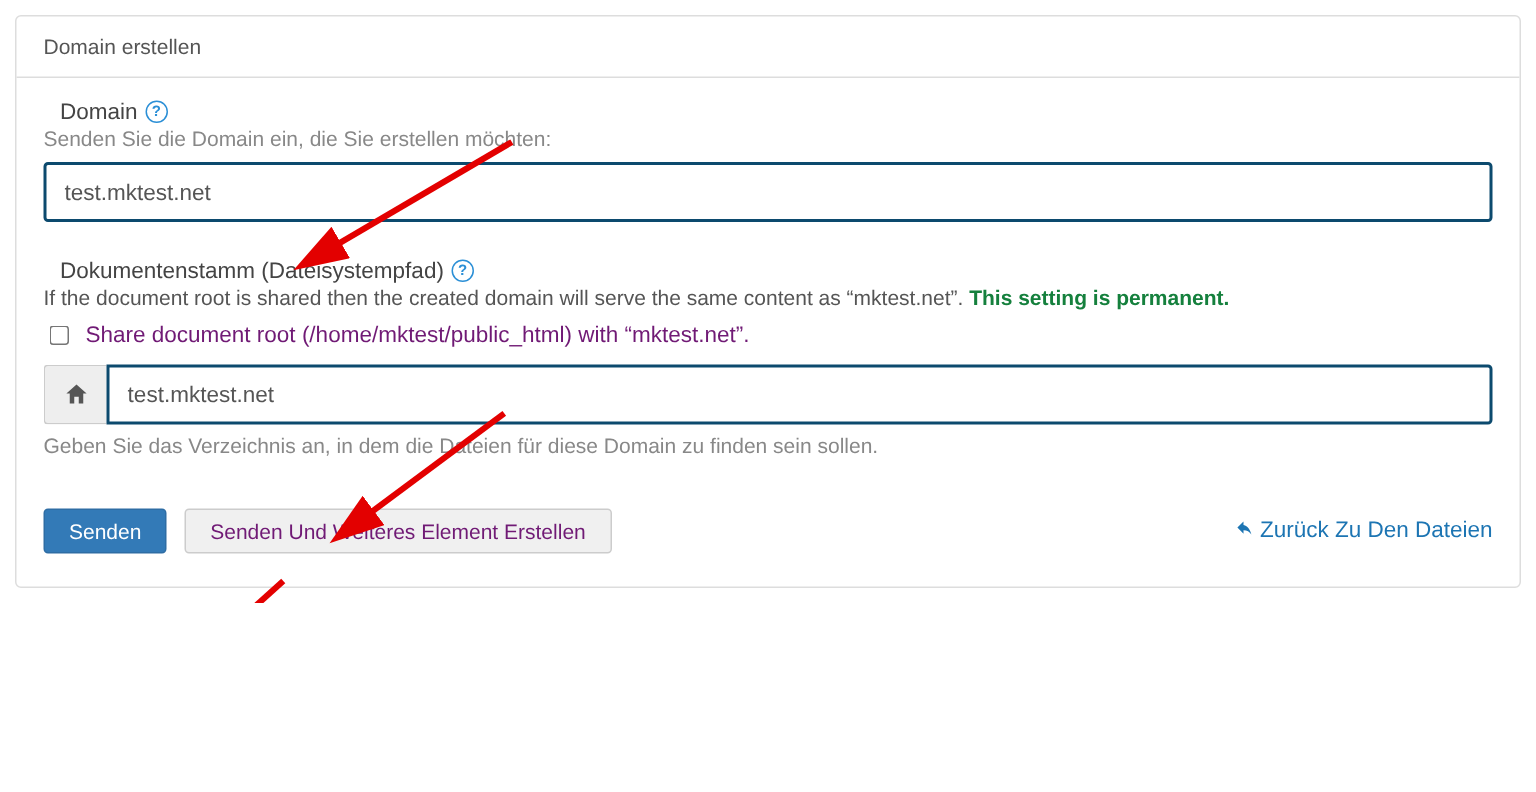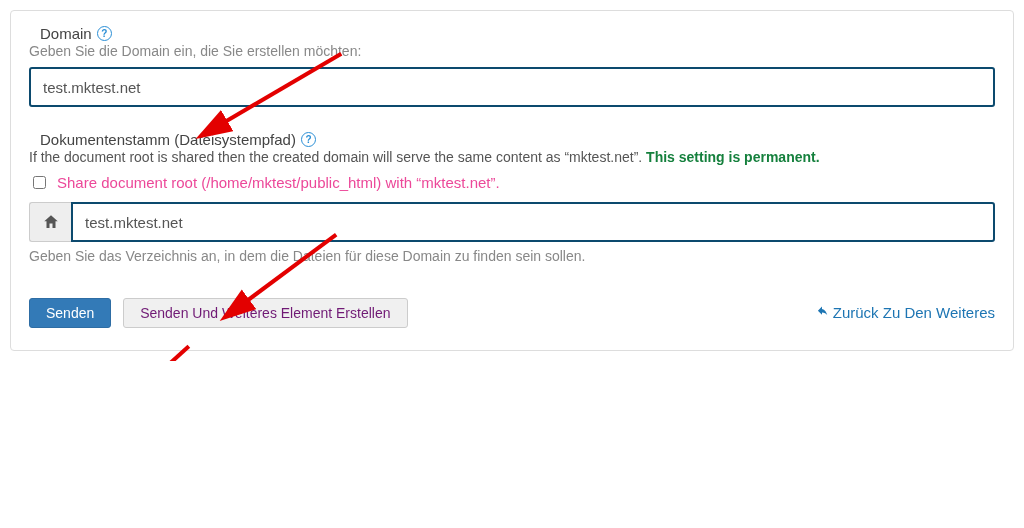--- a/index.html
+++ b/index.html
@@ -69,21 +69,21 @@
   }
   .block-gap { height: 24px; }
   .checkbox-row {
     display: flex;
     align-items: center;
     margin: 8px 0 10px 0;
     gap: 8px;
   }
   .checkbox-row label {
     font-size: 15px;
-    color: #ec4899;
+    color: #701a75;
   }
   .input-group {
     display: flex;
     width: 100%;
   }
   .input-addon {
     display: flex;
     align-items: center;
     justify-content: center;
     width: 44px;
@@ -140,27 +140,28 @@
   .overlay {
     position: absolute;
     inset: 0;
     pointer-events: none;
   }
 </style>
 </head>
 <body>
 
 <div class="panel">
+  <div class="panel-header">Domain erstellen</div>
   <div class="panel-body">
 
     <div class="section-label weightier">
       <span>Domain</span>
       <span class="info-icon">?</span>
     </div>
-    <div class="help-text">Geben Sie die Domain ein, die Sie erstellen möchten:</div>
+    <div class="help-text">Senden Sie die Domain ein, die Sie erstellen möchten:</div>
     <input class="input" type="text" value="test.mktest.net" style="">
 
     <div class="block-gap"></div>
 
     <div class="section-label">
       <span>Dokumentenstamm (Dateisystempfad)</span>
       <span class="info-icon">?</span>
     </div>
     <div class="help-inline">
       <span>If the document root is shared then the created domain will serve the same content as “mktest.net”. </span><span class="strong">This setting is permanent.</span>
@@ -183,21 +184,21 @@
 
     <div class="footer-row">
       <div>
         <button class="btn btn-primary">Senden</button>
         <button class="btn btn-default">Senden Und Weiteres Element Erstellen</button>
       </div>
       <div class="back-link">
         <svg viewBox="0 0 24 24" fill="#1d75b3">
             <path d="M12 5V1L5 8l7 7V11c4 0 7 1.5 9 5-1-5-4-10-9-11z"></path>
           </svg>
-        <span>Zurück Zu Den Weiteres</span>
+        <span>Zurück Zu Den Dateien</span>
       </div>
     </div>
 
     
     <svg class="overlay" viewBox="0 0 986 470" preserveAspectRatio="none">
       <defs>
         <marker id="ah" markerWidth="10" markerHeight="10" refX="6" refY="3" orient="auto">
           <path d="M0,0 L0,6 L9,3 z" fill="#e30000"></path>
         </marker>
       </defs>

